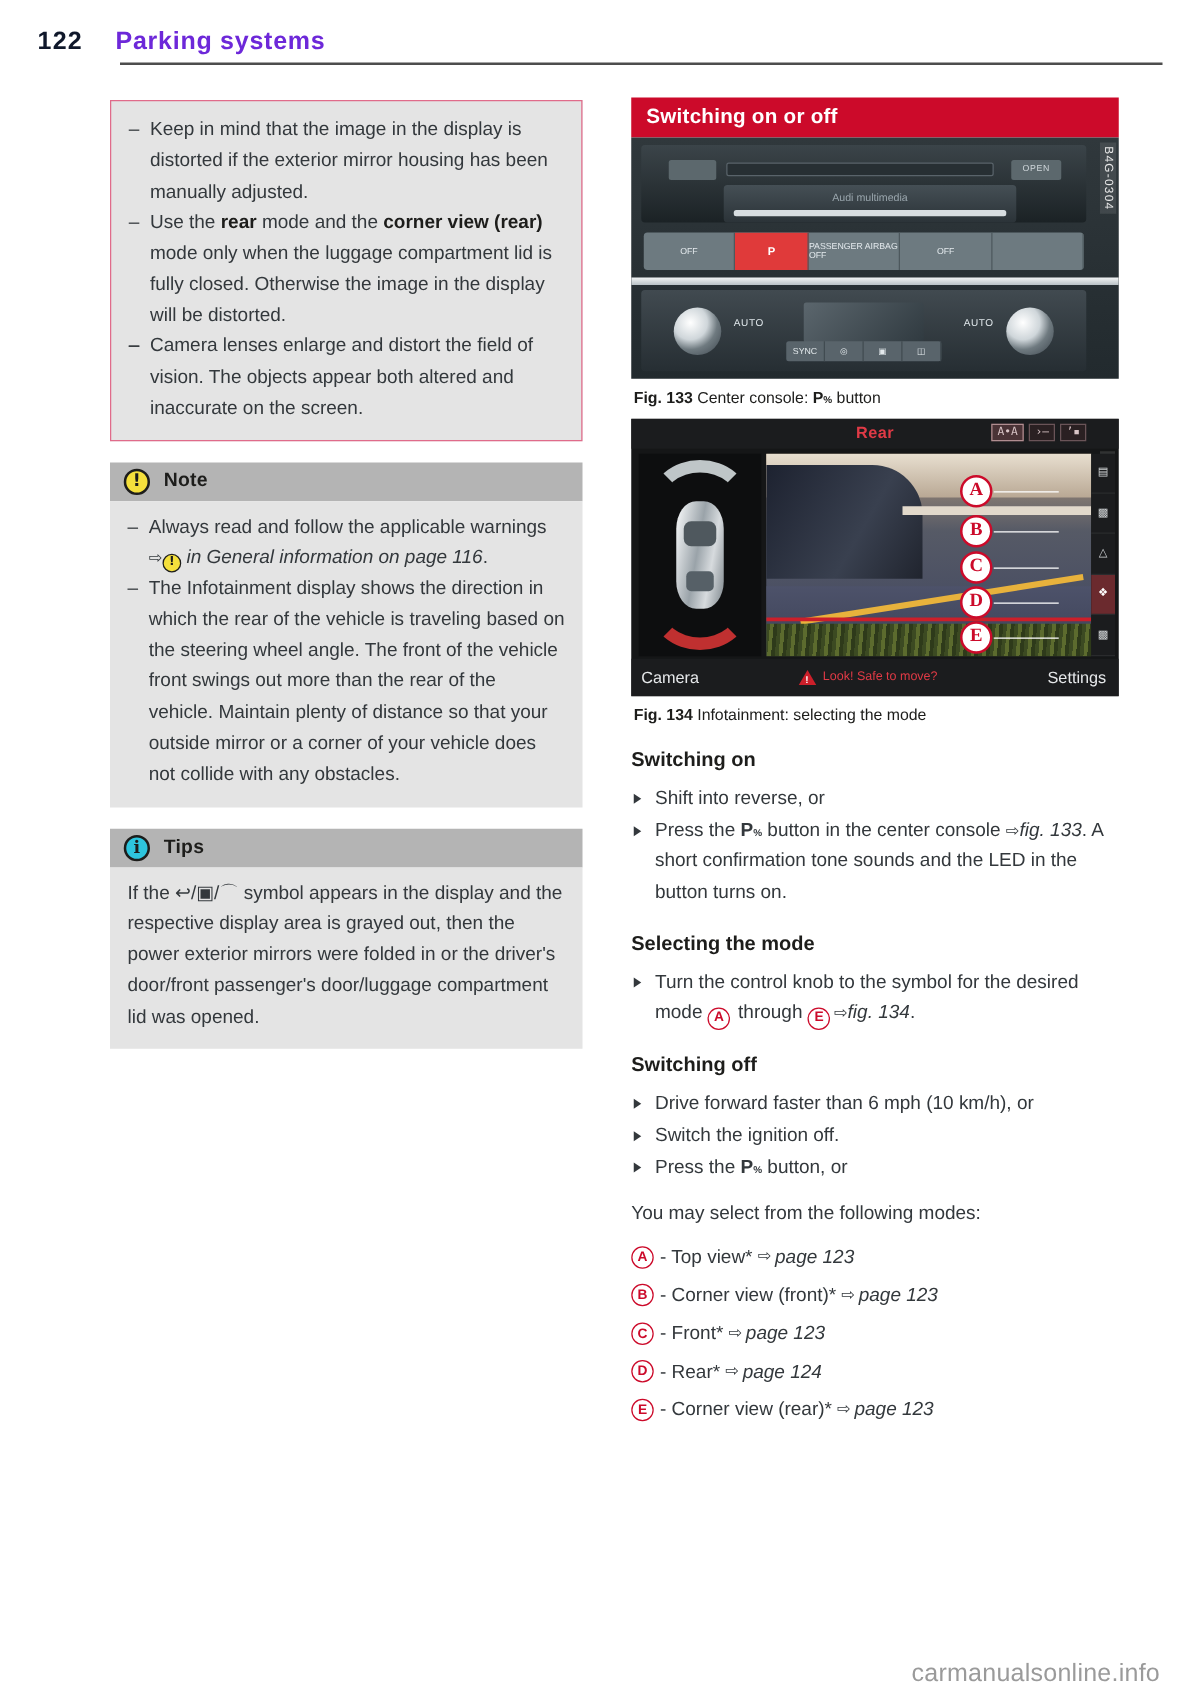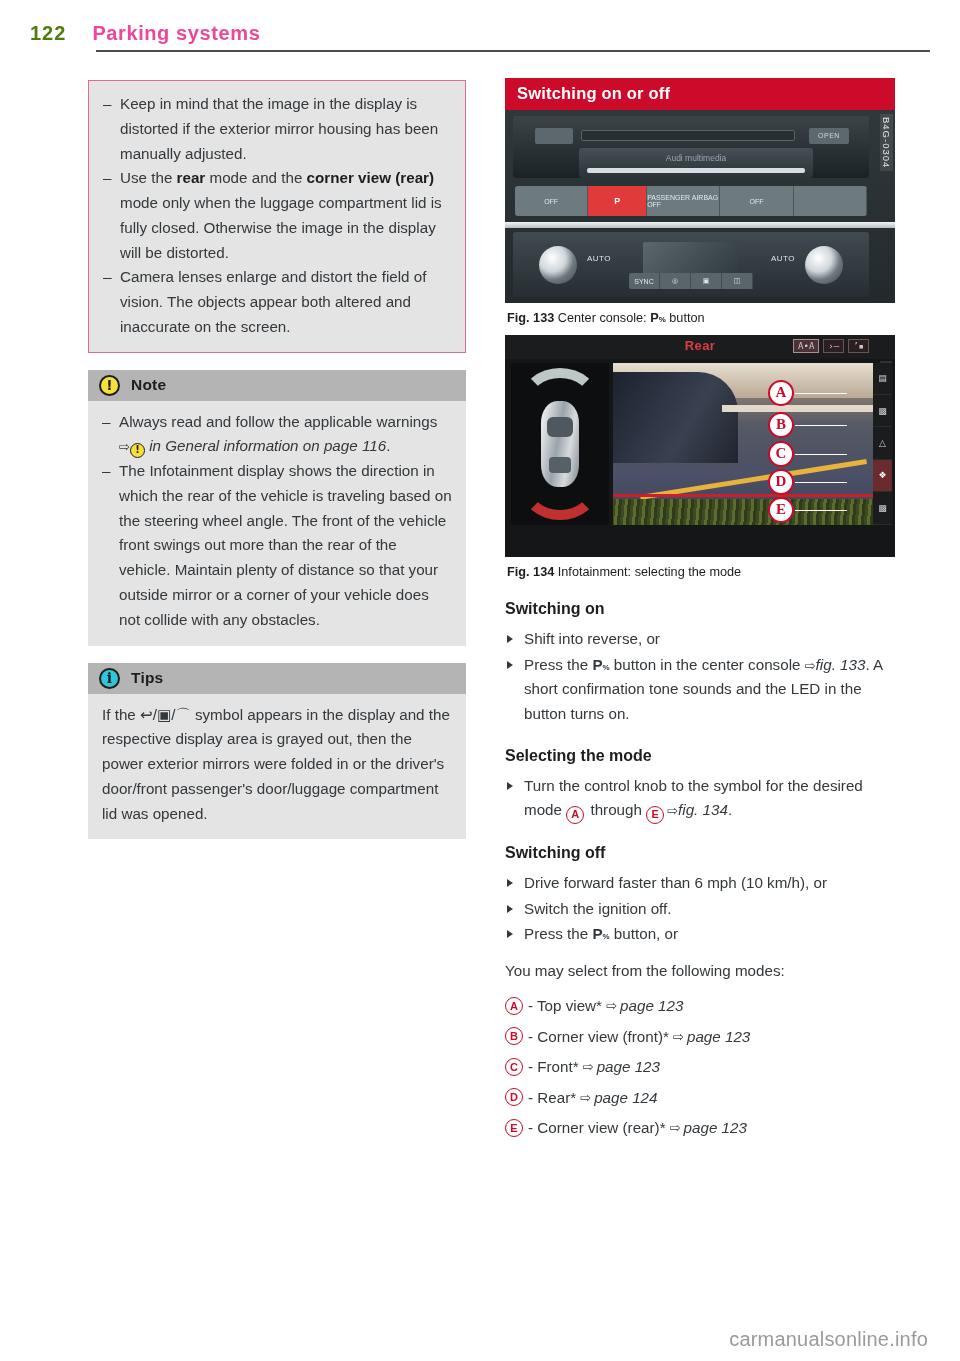--- a/index.html
+++ b/index.html
@@ -8,22 +8,22 @@
     background: #ffffff;
     font-family: "Liberation Sans", sans-serif;
     color: #1d1d1b;
     overflow: hidden;
   }
   .page { position: relative; width: 960px; height: 1361px; }
 
   
   .hdr { position: absolute; left: 30px; top: 22px; width: 900px; }
   .hdr-row { display: flex; align-items: baseline; }
-  .hdr-num { font-size: 20px; font-weight: bold; letter-spacing: 1px; color: #4d7c0f; }
-  .hdr-title { font-size: 20px; font-weight: bold; letter-spacing: 0.6px; margin-left: 26px; color: #ec4899; }
+  .hdr-num { font-size: 20px; font-weight: bold; letter-spacing: 1px; color: #0f172a; }
+  .hdr-title { font-size: 20px; font-weight: bold; letter-spacing: 0.6px; margin-left: 26px; color: #6d28d9; }
   .hdr-rule { margin-top: 5px; margin-left: 66px; height: 1.5px; background: #4d4d4d; width: 834px; }
 
   
   .col-left  { position: absolute; left: 88px;  top: 80px; width: 378px; }
   .col-right { position: absolute; left: 505px; top: 78px; width: 390px; }
 
   
   .warnbox {
     border: 1.5px solid #e06b8a;
     background: #e4e4e4;
@@ -412,20 +412,28 @@
         <div class="callout" style="left:263px; top:45px;">A</div>
         <div class="calline" style="left:290px; top:90px; width:52px;"></div>
         <div class="callout" style="left:263px; top:77px;">B</div>
         <div class="calline" style="left:290px; top:119px; width:52px;"></div>
         <div class="callout" style="left:263px; top:106px;">C</div>
         <div class="calline" style="left:290px; top:147px; width:52px;"></div>
         <div class="callout" style="left:263px; top:134px;">D</div>
         <div class="calline" style="left:290px; top:175px; width:52px;"></div>
         <div class="callout" style="left:263px; top:162px;">E</div>
 
+        <div class="f134-bot">
+          <span class="lbl">Camera</span>
+          <span class="f134-warn">
+            <span class="tri"></span>
+            <span>Look! Safe to move?</span>
+          </span>
+          <span class="lbl r">Settings</span>
+        </div>
       </div>
       <div class="figcap"><b>Fig. 134</b> <span>Infotainment: selecting the mode</span></div>
     </div>
 
     <div class="h3">Switching on</div>
     <ul class="steps">
       <li>
         <span class="tri-b"></span>
         <span>Shift into reverse, or</span>
       </li>

